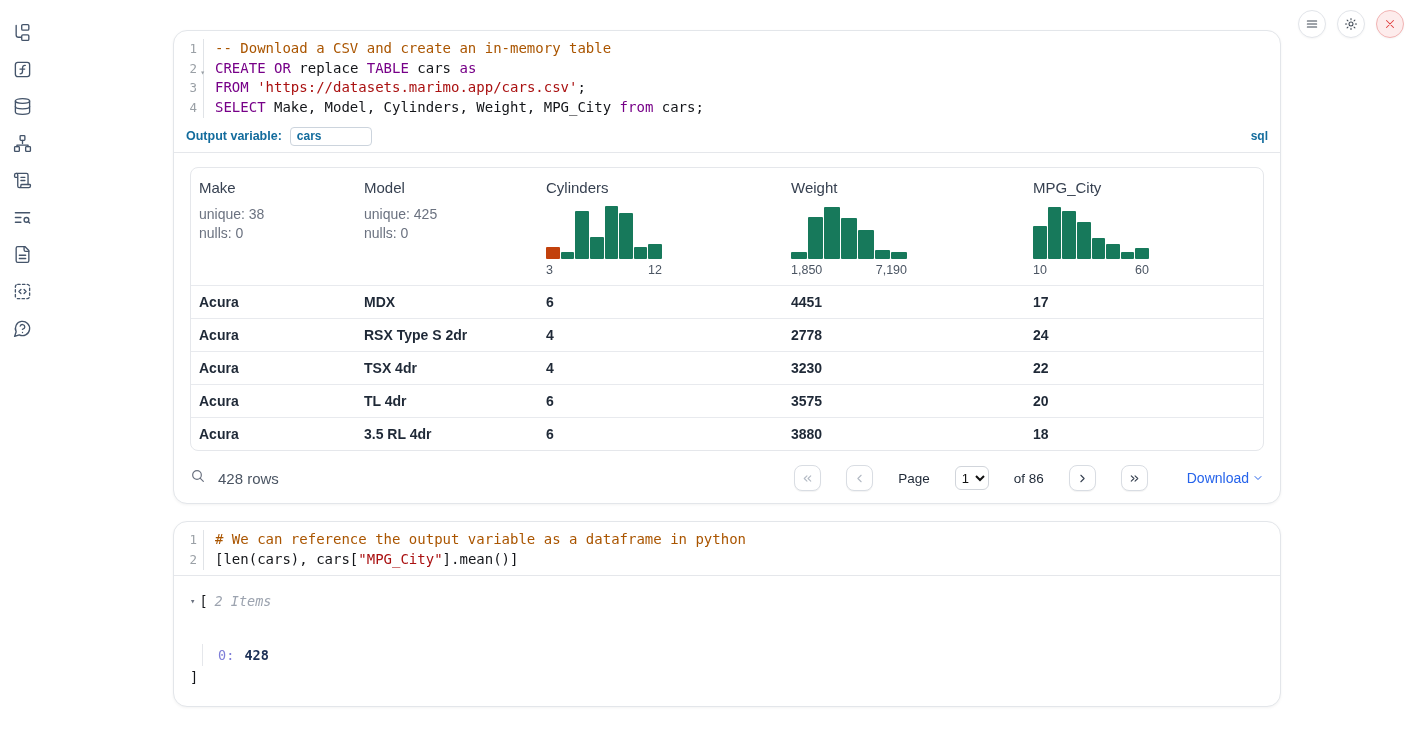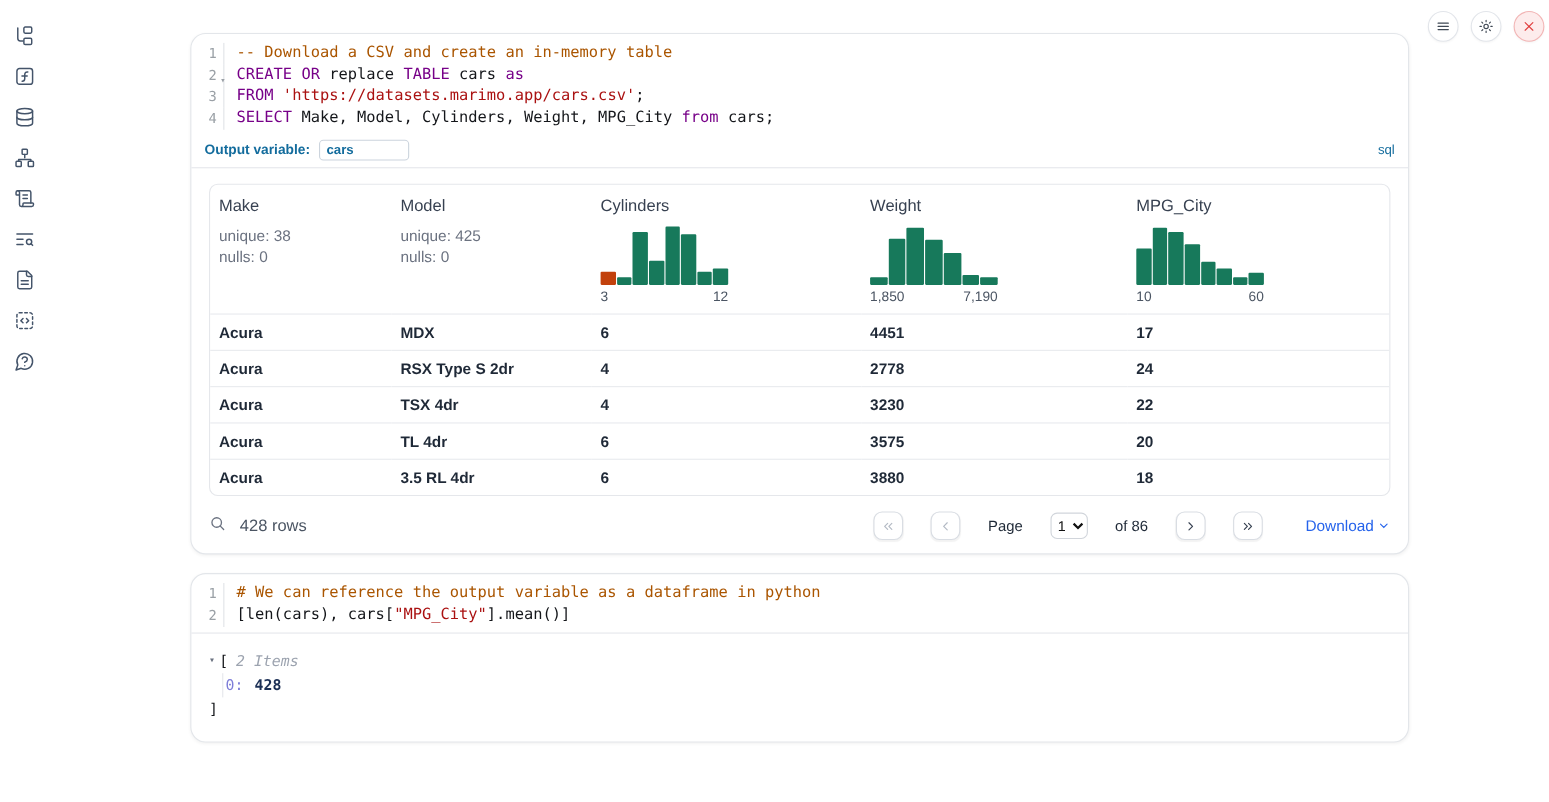--- a/index.html
+++ b/index.html
@@ -37,21 +37,21 @@
   .tok-kw { color:#770088; }
   .tok-str { color:#AA1111; }
   .tok-com { color:#AA5500; }
 
   
   .outvar-bar { display:flex; align-items:center; padding:4px 12px 6px 12px; border-bottom:1px solid #e5e7eb; }
   .outvar-label { font-size:12.5px; font-weight:bold; color:#136C9D; }
   .outvar-input { margin-left:8px; width:82px; height:19px; border:1px solid #ccd4dd; border-radius:4px;
                   font-size:12px; font-weight:bold; color:#136C9D; padding:0 6px;
                   font-family:"Liberation Sans", sans-serif; }
-  .lang-badge { margin-left:auto; font-size:12px; font-weight:normal; color:#136C9D; }
+  .lang-badge { margin-left:auto; font-size:12px; font-weight:bold; color:#136C9D; }
 
   
   .table-wrap { margin:14px 16px 6px 16px; border:1px solid #e5e7eb; border-radius:8px; overflow:hidden; }
   table { width:100%; border-collapse:collapse; }
   th { text-align:left; vertical-align:top; padding:11px 8px 8px 8px; font-weight:normal; }
   .col-name { font-size:15px; color:#374151; }
   .col-stats { margin-top:9px; font-size:14px; color:#6b7280; line-height:1.35; }
   .hist { margin-top:8px; width:116px; }
   .hist-bars { display:flex; align-items:flex-end; gap:1px; height:55px; }
   .hist-bar { flex:1 1 0; border-radius:1px; }
@@ -76,21 +76,21 @@
   .download { margin-left:14px; display:flex; align-items:center; gap:3px; color:#2563EB;
               font-size:14px; text-decoration:none; cursor:pointer; }
   .download svg { width:12px; height:12px; stroke:#2563EB; stroke-width:2; fill:none; stroke-linecap:round; }
 
   
   .py-output { border-top:1px solid #e5e7eb; padding:14px 18px 18px 16px;
                font-family:"DejaVu Sans Mono", monospace; font-size:13.5px; line-height:22px; color:#14161a; }
   .tree-head { display:flex; align-items:center; }
   .tree-caret { font-size:9px; color:#6b7280; margin-right:4px; cursor:pointer; }
   .items-label { color:#9ca3af; font-style:italic; margin-left:7px; }
-  .tree-entries { margin-left:12px; border-left:1px solid #e5e7eb; padding-left:2px; }
+  .tree-entries { margin-left:12px; border-left:1px solid #e5e7eb; padding-left:15px;margin-top:32px; }
   .entry-key { color:#7E7ED8; }
   .entry-val { color:#1b2f55; font-weight:600; margin-left:2px; }
 </style>
 </head>
 <body>
 
 <aside class="sidebar">
   <span class="side-icon">
     <svg viewBox="0 0 24 24">
         <path d="M4 3v12a3 3 0 0 0 3 3h3"></path>

